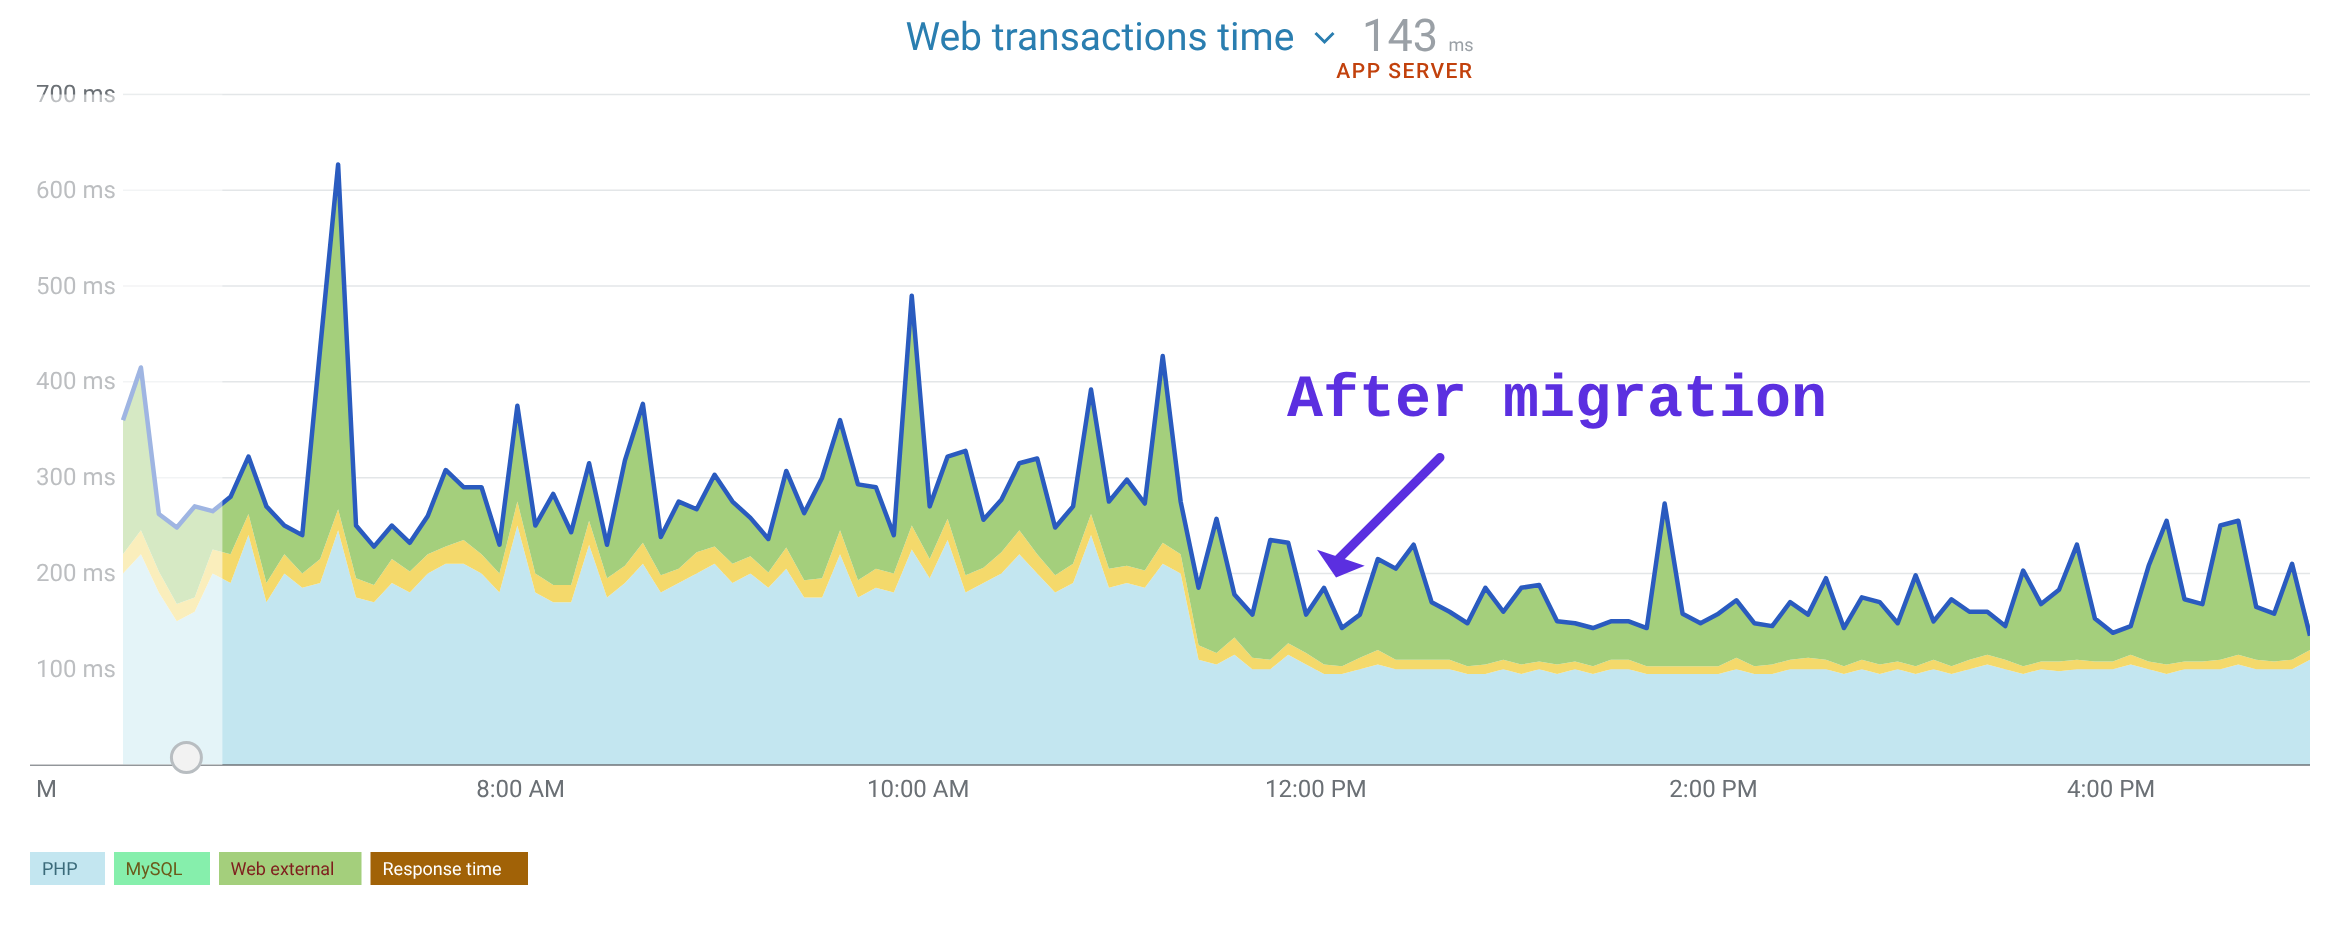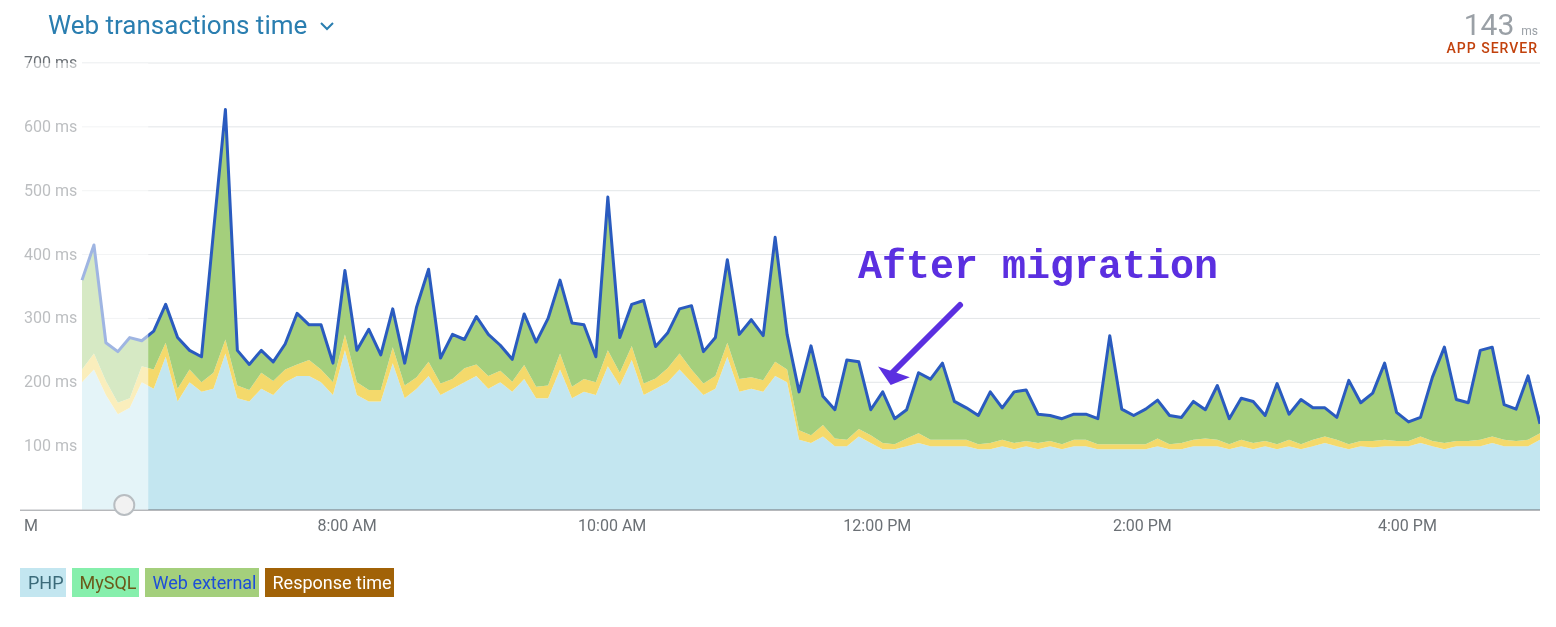--- a/index.html
+++ b/index.html
@@ -1,33 +1,33 @@
 <!DOCTYPE html>
 <html><head>
 <meta charset="utf-8">
 <style>
   html,body{margin:0;padding:0;background:#fff;font-family:-apple-system,BlinkMacSystemFont,"Segoe UI",Roboto,Arial,sans-serif;color:#3b3f44}
   .wrap{position:relative;width:1556px;height:627px;overflow:hidden}
-  .header{position:absolute;top:10px;left:48px;right:18px;display:flex;justify-content:space-between;align-items:flex-start}
+  .header{position:absolute;top:10px;left:48px;right:18px;display:flex;justify-content:center;align-items:flex-start}
   .title{color:#2a7eb0;font-size:26px;font-weight:400;display:flex;align-items:center;gap:12px;cursor:pointer}
   .title .chev{color:#2a7eb0}
   .readout{text-align:right}
   .readout .big{font-size:30px;color:#9aa0a6;font-weight:400;line-height:1}
   .readout .big .unit{font-size:12px;font-weight:400;margin-left:4px}
   .readout .lbl{font-size:14px;letter-spacing:1px;color:#c2410c;font-weight:500}
   .plot{position:absolute;left:20px;top:55px;width:1520px;height:480px}
   .plot svg{width:100%;height:100%;display:block}
   .ytk{font-size:16px;fill:#6b7075}
   .xtk{font-size:16px;fill:#6b7075}
   .baseline{stroke:#6e7378;stroke-width:1}
   .legend{position:absolute;left:20px;top:568px;display:flex;gap:6px}
-  .legend .item{display:flex;align-items:center;font-size:18px;padding:4px 2px 4px 8px;gap:2px}
+  .legend .item{display:flex;align-items:center;font-size:12px;padding:4px 18px 4px 8px;gap:2px}
   .sw-php{background:#c3e6f0;color:#3b6b7a}
   .sw-mysql{background:#86efac;color:#6b5a1a}
-  .sw-web{background:#a4cf7c;color:#1d4ed8}
+  .sw-web{background:#a4cf7c;color:#7f1d1d}
   .sw-resp{background:#a16207;color:#fff}
   .annot{position:absolute;color:#5b2fe0;font-weight:800;font-size:40px;font-family:Liberation Mono, monospace}
   .arrow{position:absolute}
   .selmask{fill:#ffffff;opacity:0.55}
   .handle{fill:#f2f2f2;stroke:#b8bdc1;stroke-width:2}
 </style>
 </head>
 <body>
 <div class="wrap">
 

